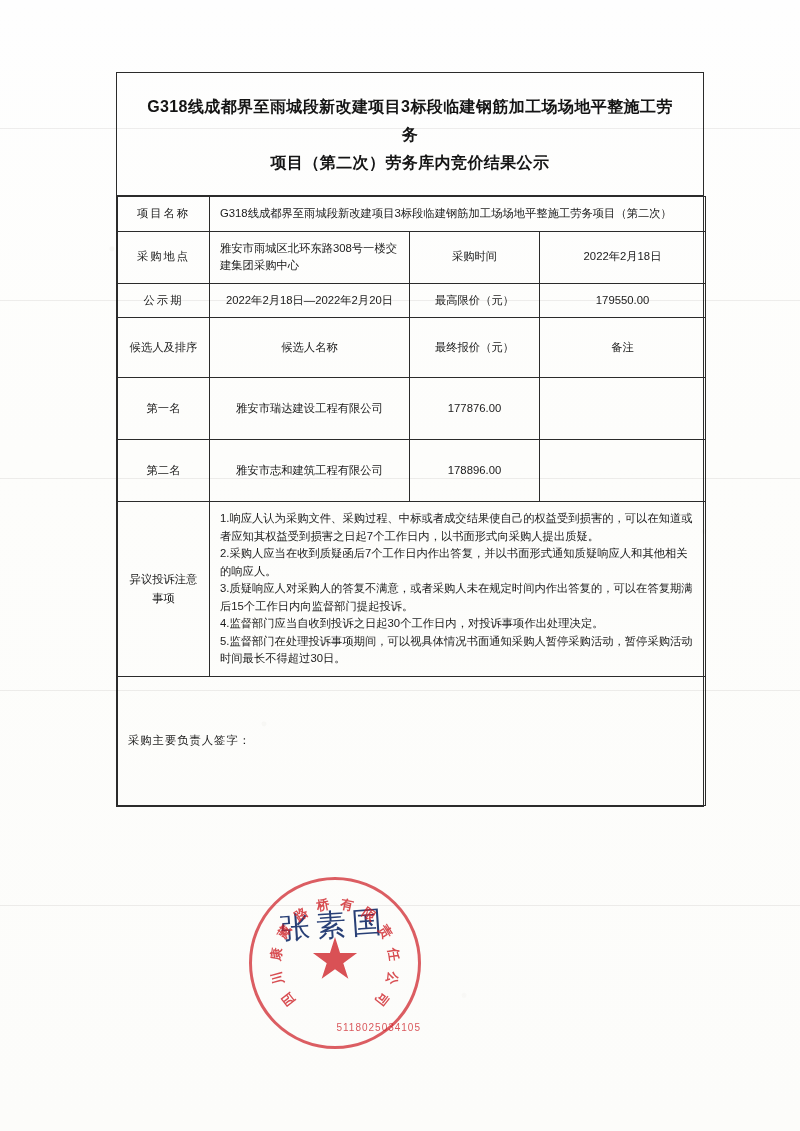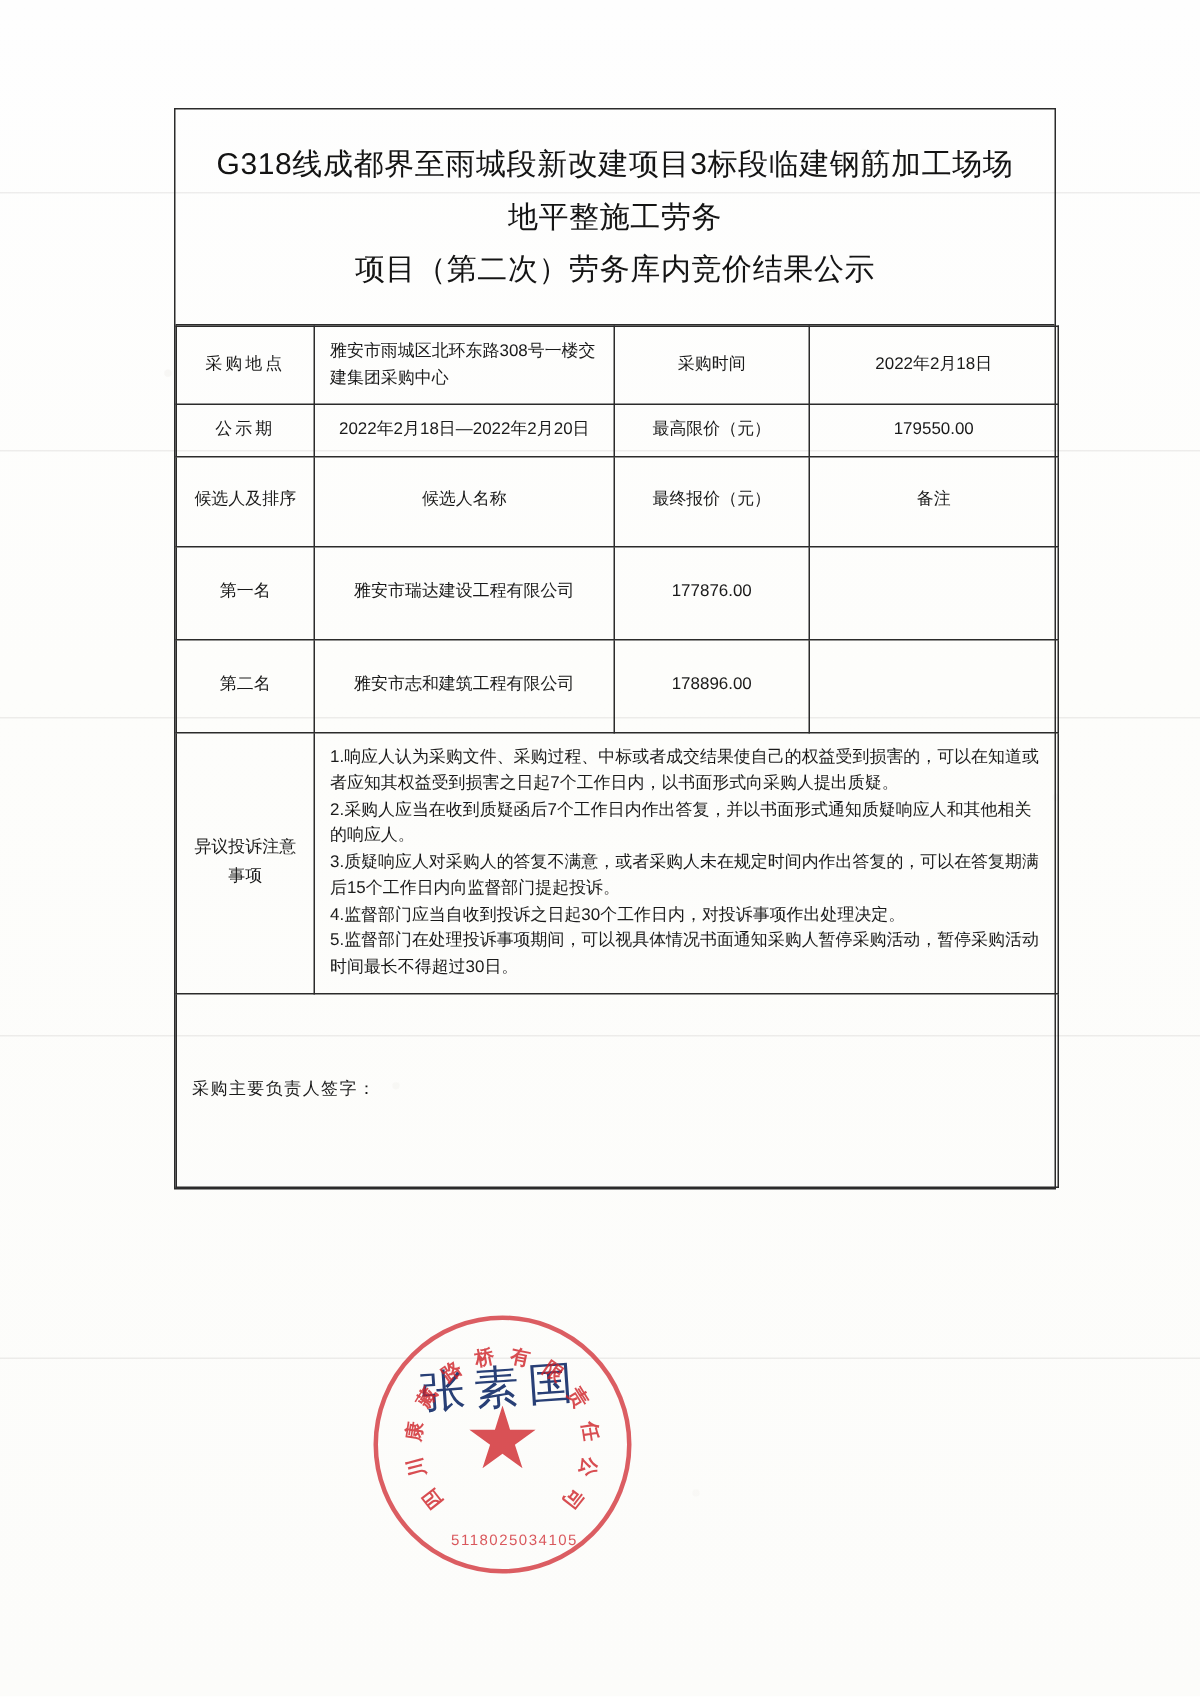--- a/index.html
+++ b/index.html
@@ -56,22 +56,22 @@
     background: transparent;
     box-sizing: border-box;
   }
 
   .title-block {
     padding: 20px 26px 18px 26px;
     border-bottom: 1.2px solid #2b2b2b;
     text-align: center;
   }
   .title-line {
-    font-size: 20px;
-    font-weight: normal;
+    font-size: 16px;
+    font-weight: bold;
     line-height: 1.75;
     letter-spacing: 0.4px;
     color: #141414;
   }
 
   table.grid {
     width: 100%;
     border-collapse: collapse;
     table-layout: fixed;
   }
@@ -152,21 +152,21 @@
     left: 50%;
     top: 50%;
     transform-origin: 0 0;
     white-space: nowrap;
   }
   .seal .seal-num {
     position: absolute;
     left: 16px;
     right: 0;
     bottom: 16px;
-    text-align: center;
+    text-align: right;
     font-size: 10px;
     color: rgba(206, 32, 39, 0.75);
     letter-spacing: 1px;
   }
   
   .signature {
     position: absolute;
     left: 280px;
     top: 905px;
     font-family: "DejaVu Serif", serif;
@@ -197,20 +197,24 @@
   </div>
 
   <table class="grid">
     <colgroup>
       <col style="width:92px">
       <col style="width:200px">
       <col style="width:130px">
       <col style="width:166px">
     </colgroup>
     <tbody>
+      <tr>
+        <td class="lbl">项目名称</td>
+        <td class="left" colspan="3">G318线成都界至雨城段新改建项目3标段临建钢筋加工场场地平整施工劳务项目（第二次）</td>
+      </tr>
       <tr>
         <td class="lbl">采购地点</td>
         <td class="left">雅安市雨城区北环东路308号一楼交建集团采购中心</td>
         <td class="ctr">采购时间</td>
         <td class="ctr">2022年2月18日</td>
       </tr>
       <tr>
         <td class="lbl">公示期</td>
         <td class="ctr">2022年2月18日—2022年2月20日</td>
         <td class="ctr">最高限价（元）</td>

